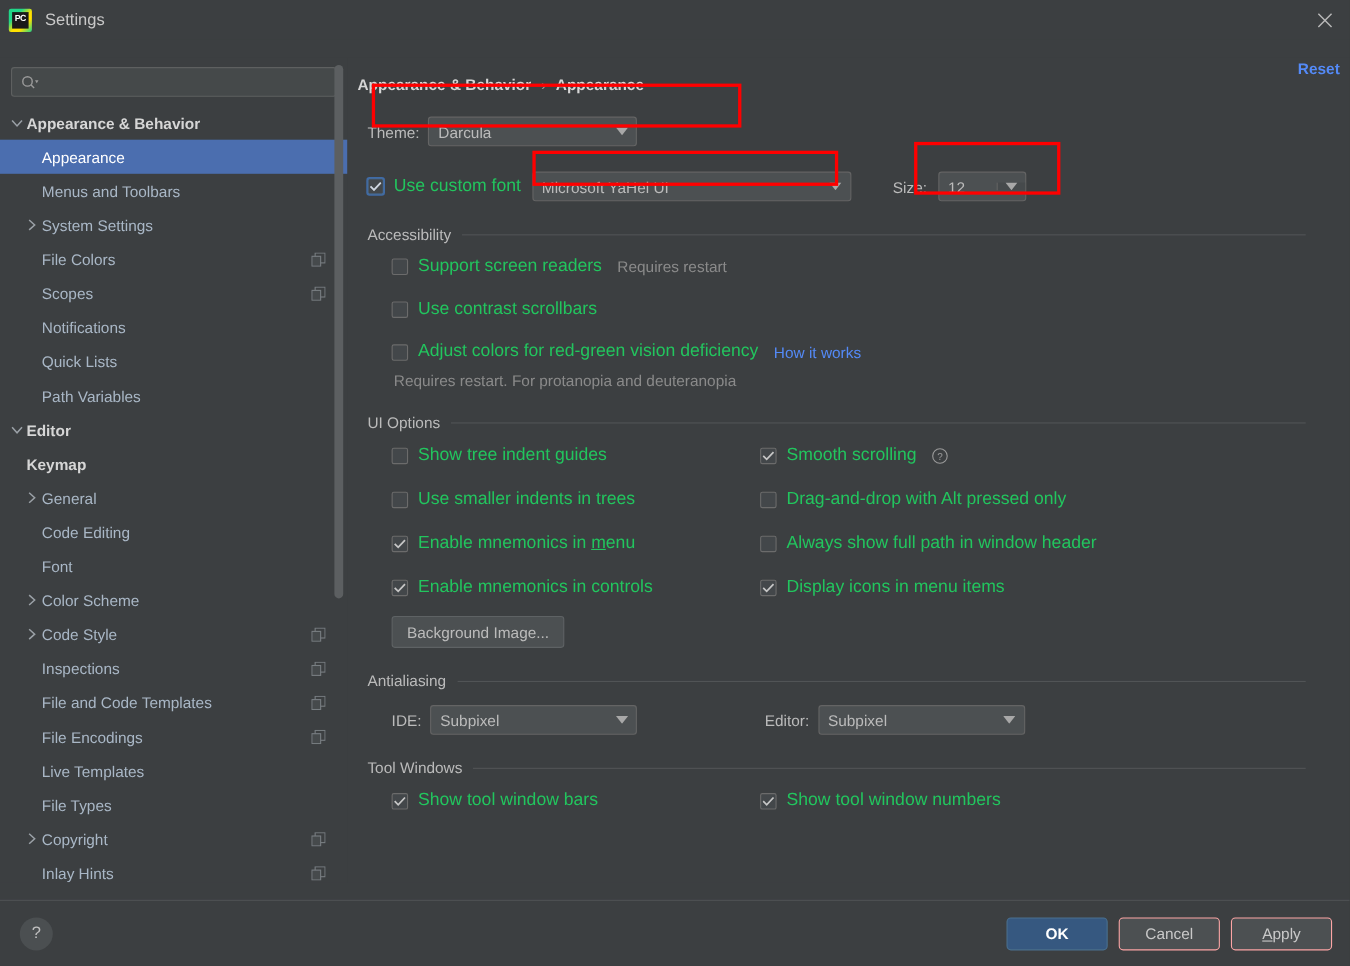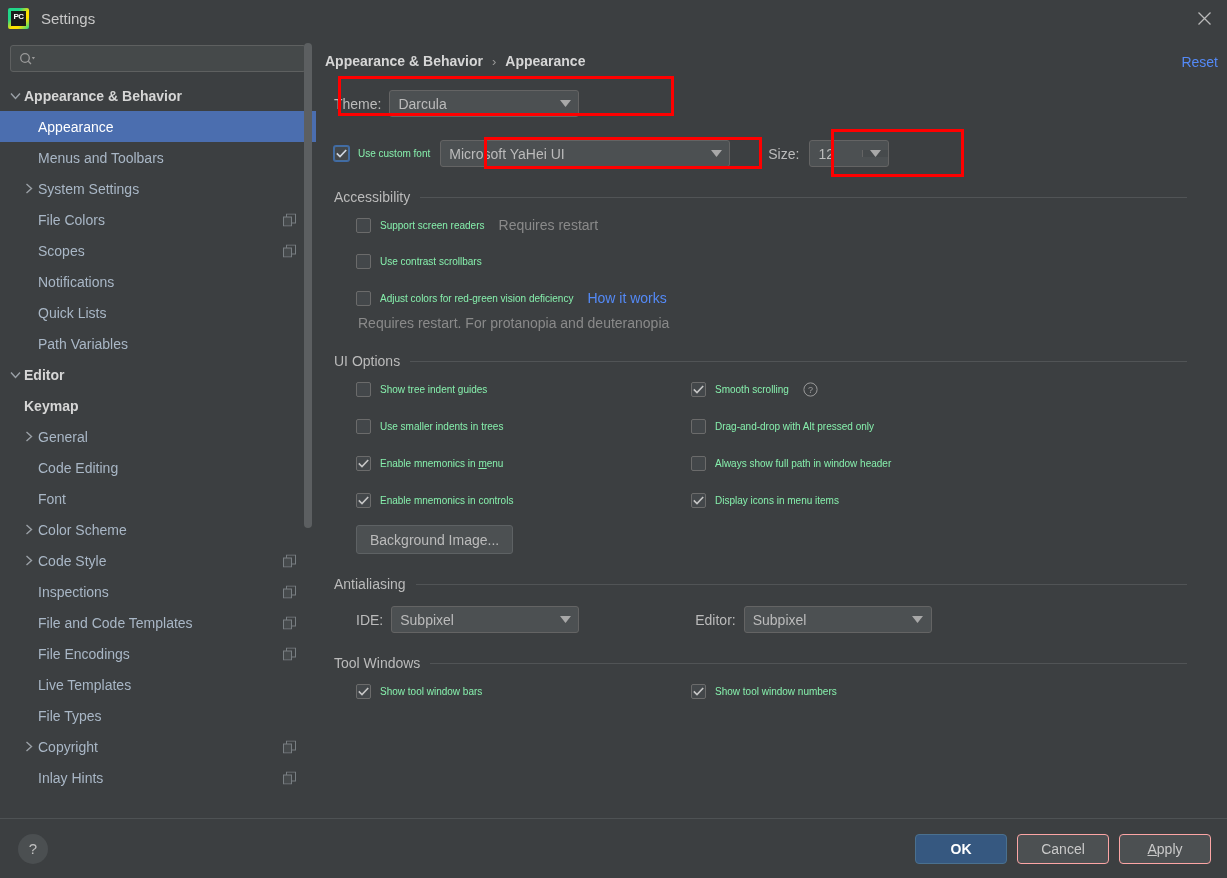--- a/index.html
+++ b/index.html
@@ -12,21 +12,21 @@
     font-size: 13px;
     color: #bbbbbb;
     -webkit-font-smoothing: antialiased;
   }
 
   
   .window {
     position: relative;
     width: 1227px; height: 878px;
     background: #3c3f41;
-    display: flex; flex-direction: column;
+    display: flex; flex-direction: column; gap: 16px;
   }
 
   
   .titlebar {
     height: 36px; flex: 0 0 36px;
     background: #3c3f41;
     display: flex; align-items: center;
     padding-left: 8px;
     position: relative;
   }
@@ -141,22 +141,22 @@
   .main-inner { position: relative; padding: 0 40px 0 9px; }
 
   .breadcrumb {
     display: flex; align-items: center; gap: 9px;
     padding: 17px 0 0 0;
     font-size: 14px; font-weight: bold; color: #d6d6d6;
   }
   .crumb-sep { font-weight: normal; color: #9a9a9a; font-size: 13px; }
 
   .reset-link {
-    position: absolute; right: 9px; top: 18px;
-    color: #548af7; font-size: 14px; font-weight: normal;
+    position: absolute; right: 9px; top: 2px;
+    color: #548af7; font-size: 14px; font-weight: bold;
     cursor: pointer;
   }
 
   
   .row { display: flex; align-items: center; }
   .row-theme { margin-top: 21px; padding-left: 9px; gap: 8px; }
   .lbl { font-size: 14px; color: #bbbbbb; white-space: nowrap; }
 
   
   .combo {
@@ -189,21 +189,21 @@
     width: 15px; height: 15px; flex: 0 0 15px;
     border: 1px solid #6b6b6b; border-radius: 2px;
     background: #43474a;
     display: flex; align-items: center; justify-content: center;
   }
   .cbox.checked-blue {
     border-color: #466e9c; background: #43474a;
     box-shadow: 0 0 0 1px #3f6ba8;
   }
   .cbox svg { display: block; }
-  .cb-label { font-size: 10px; color: #86efac; white-space: nowrap; }
+  .cb-label { font-size: 16px; color: #22c55e; white-space: nowrap; }
   .cb-label .mn { text-decoration: underline; }
 
   .row-font { margin-top: 23px; padding-left: 9px; gap: 10px; }
 
   
   .section { margin-top: 22px; padding-left: 9px; }
   .sec-head { display: flex; align-items: center; gap: 10px; }
   .sec-title { font-size: 14px; color: #bbbbbb; white-space: nowrap; }
   .sec-line { flex: 1 1 auto; height: 1px; background: #515456; }
 

